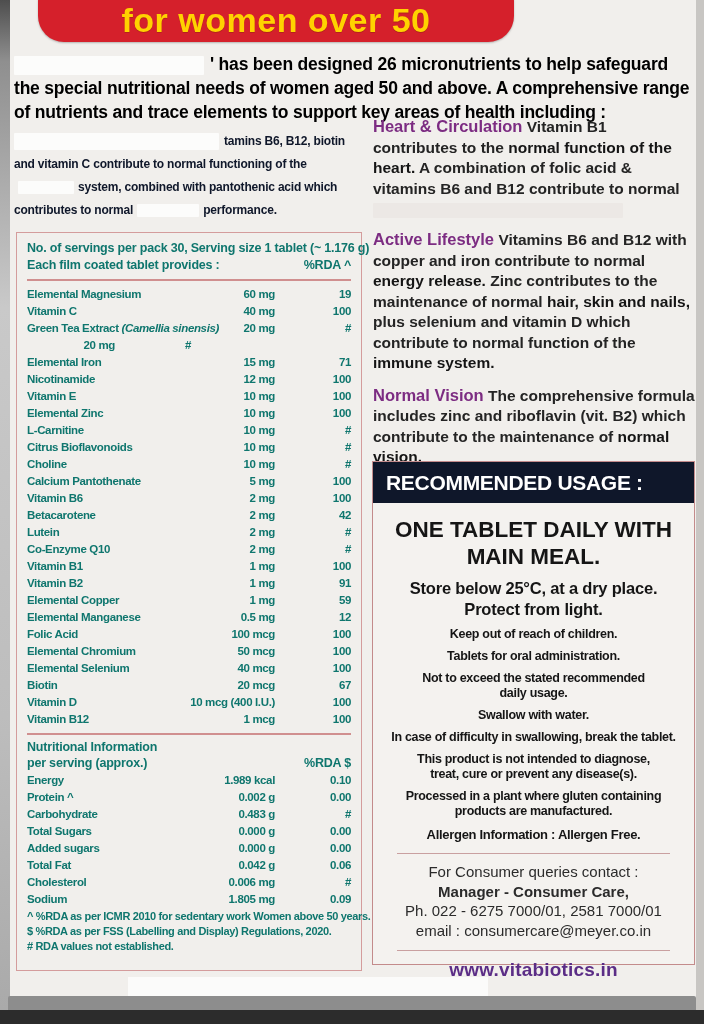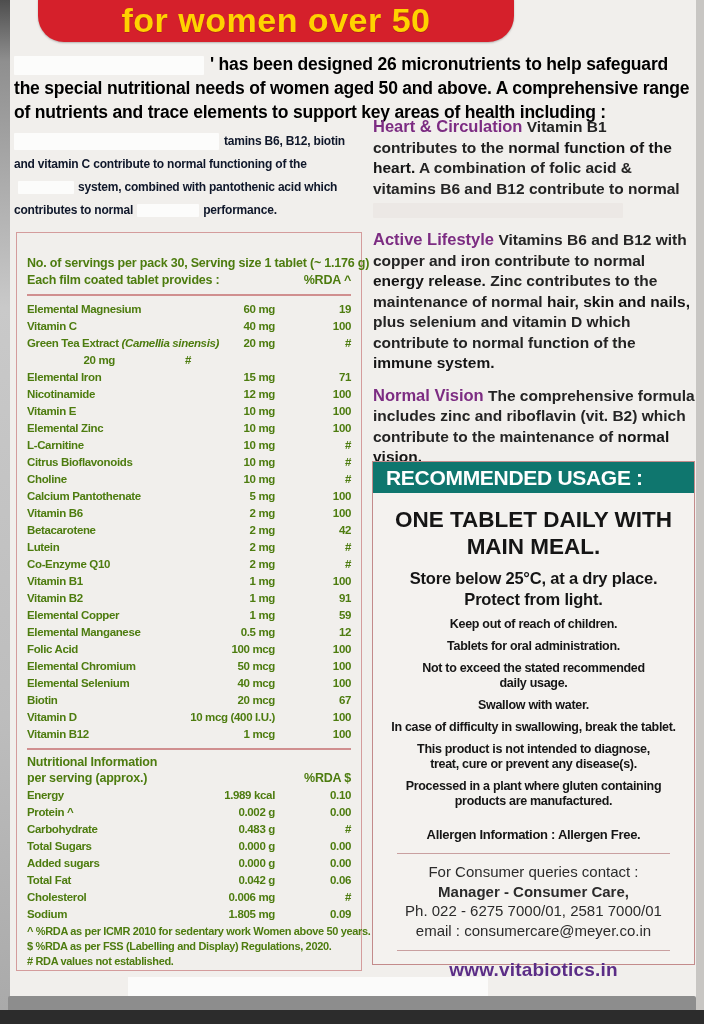--- a/index.html
+++ b/index.html
@@ -35,21 +35,21 @@
 
   
   .brain { position:absolute; left:14px; top:130px; width:344px;
     font-size:12px; line-height:23px; font-weight:700; letter-spacing:-0.2px; color:#0f172a; }
   .r1 { width:205px; height:17px; margin-right:5px; }
   .r2 { width:56px; height:13px; margin:0 4px; }
   .r3 { width:62px; height:13px; margin:0 4px; }
 
   
   .tbl { position:absolute; left:16px; top:232px; width:346px; height:739px;
-    border:1px solid #d49c9c; padding:22px 10px 4px 10px; color:#4d7c0f;
+    border:1px solid #d49c9c; padding:7px 10px 4px 10px; color:#0f766e;
     font-weight:700; letter-spacing:-0.2px; }
   .tbl-line1 { font-size:12.5px; line-height:16px; white-space:nowrap; }
   .tbl-line2 { display:flex; justify-content:space-between; font-size:12.5px; line-height:18px; }
   .tbl-div { border-top:2px solid #d08f8f; margin:5px 0; }
   .irow { display:flex; font-size:11.5px; line-height:17px; letter-spacing:-0.35px;gap:30px; }
   .iname { flex:1 1 auto; white-space:nowrap; min-width:0; }
   .iname i { font-style:italic; }
   .iamt { flex:0 0 auto; min-width:88px; text-align:right; white-space:nowrap; }
   .irda { flex:0 0 auto; width:46px; text-align:right; white-space:nowrap; }
   .nut-title { font-size:12.5px; line-height:15px; margin-top:2px; }
@@ -60,32 +60,32 @@
   
   .health { position:absolute; left:373px; top:116px; width:322px; }
   .hsec { margin-bottom:11px; font-size:15.5px; line-height:20.5px; font-weight:600; color:#242424; }
   .hsec .title { color:#7c2c82; font-weight:700; font-size:16.5px; }
   .hsec .bd { font-weight:800; color:#151515; }
   .r-heart { display:block; width:250px; height:15px; background:#ece8e5; margin-top:4px; }
 
   
   .usage-box { position:absolute; left:372px; top:461px; width:323px; height:504px;
     border:1px solid #c38b8b; background:#f4f2ef; }
-  .usage-banner { height:31px; background:#0f766e; display:flex; align-items:center;
+  .usage-banner { height:41px; background:#0f172a; display:flex; align-items:center;
     padding-left:13px; }
   .usage-banner span { color:#ffffff; font-size:21px; font-weight:700; letter-spacing:-0.3px; }
   .usage-content { text-align:center; padding:6px 8px 0 8px; color:#151515; }
   .u-main { font-size:22.5px; line-height:27px; font-weight:700; margin:7px 2px 8px 2px; }
   .u-store { font-size:16.5px; line-height:21px; font-weight:700; letter-spacing:-0.2px; }
   .notes { margin-top:6px; }
   .note { font-size:12.5px; line-height:15px; font-weight:700; letter-spacing:-0.3px; margin-top:7px; }
   .note:nth-of-type(3) { max-width:250px; margin-left:auto; margin-right:auto; }
   .note:nth-of-type(6) { max-width:262px; margin-left:auto; margin-right:auto; }
   .note:nth-of-type(7) { max-width:276px; margin-left:auto; margin-right:auto; }
-  .u-allergen { font-size:13px; line-height:16px; font-weight:700; letter-spacing:-0.3px; margin-top:18px; }
+  .u-allergen { font-size:13px; line-height:16px; font-weight:700; letter-spacing:-0.3px; margin-top:8px; }
   .u-hr { border:none; border-top:1px solid #c9a0a0; margin:10px 16px 8px 16px; }
   .contact { font-size:15px; line-height:19.5px; color:#2b2b2b; letter-spacing:0; }
   .contact .bold { font-weight:700; }
   .website { font-size:19px; font-weight:700; color:#5b2d86; letter-spacing:0.2px; }
 </style>
 </head>
 <body>
 
 <div class="page">
 

